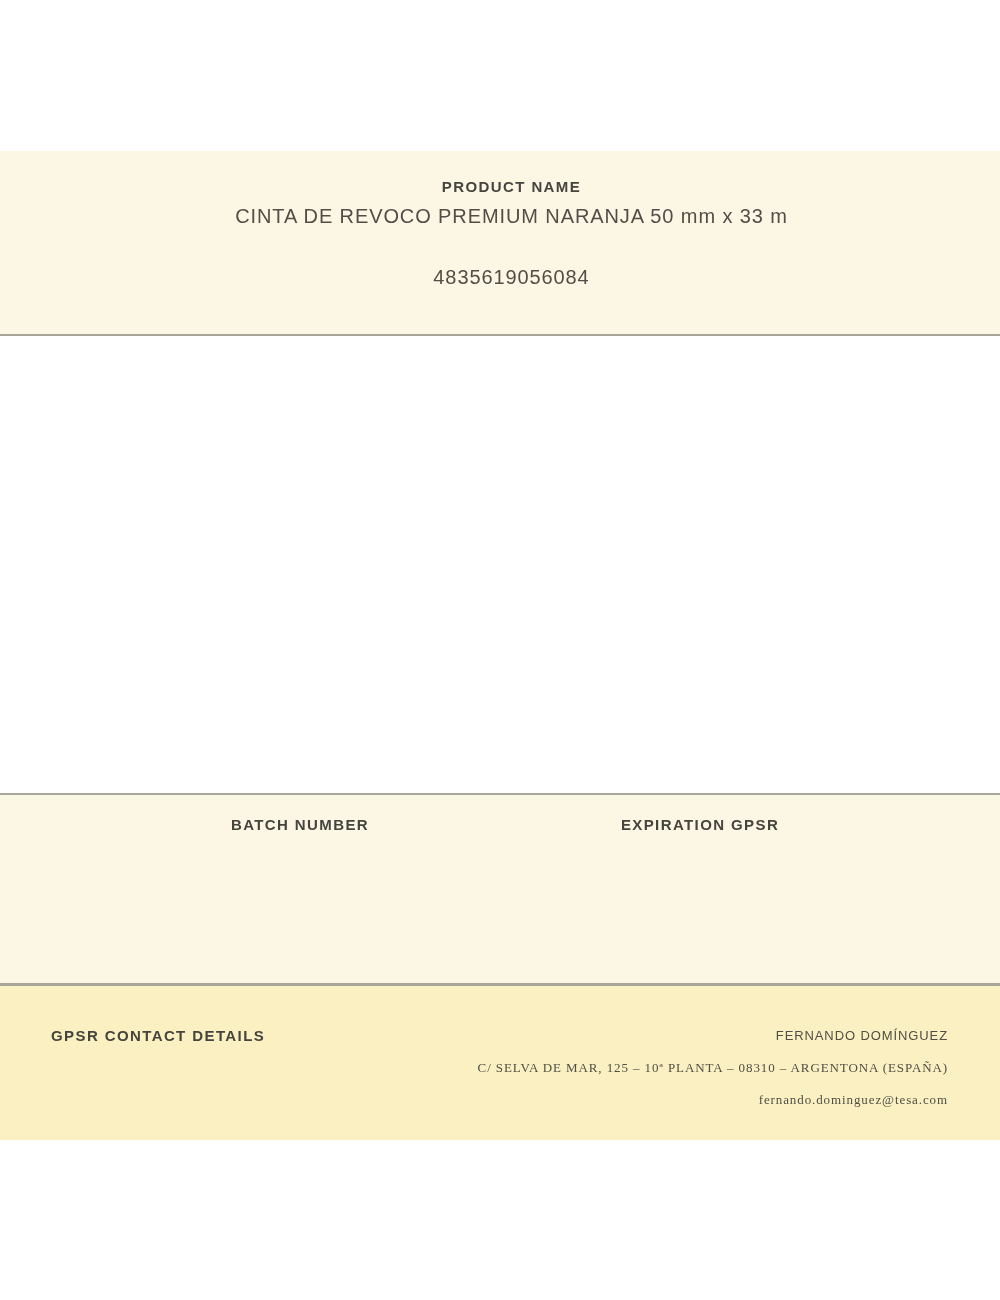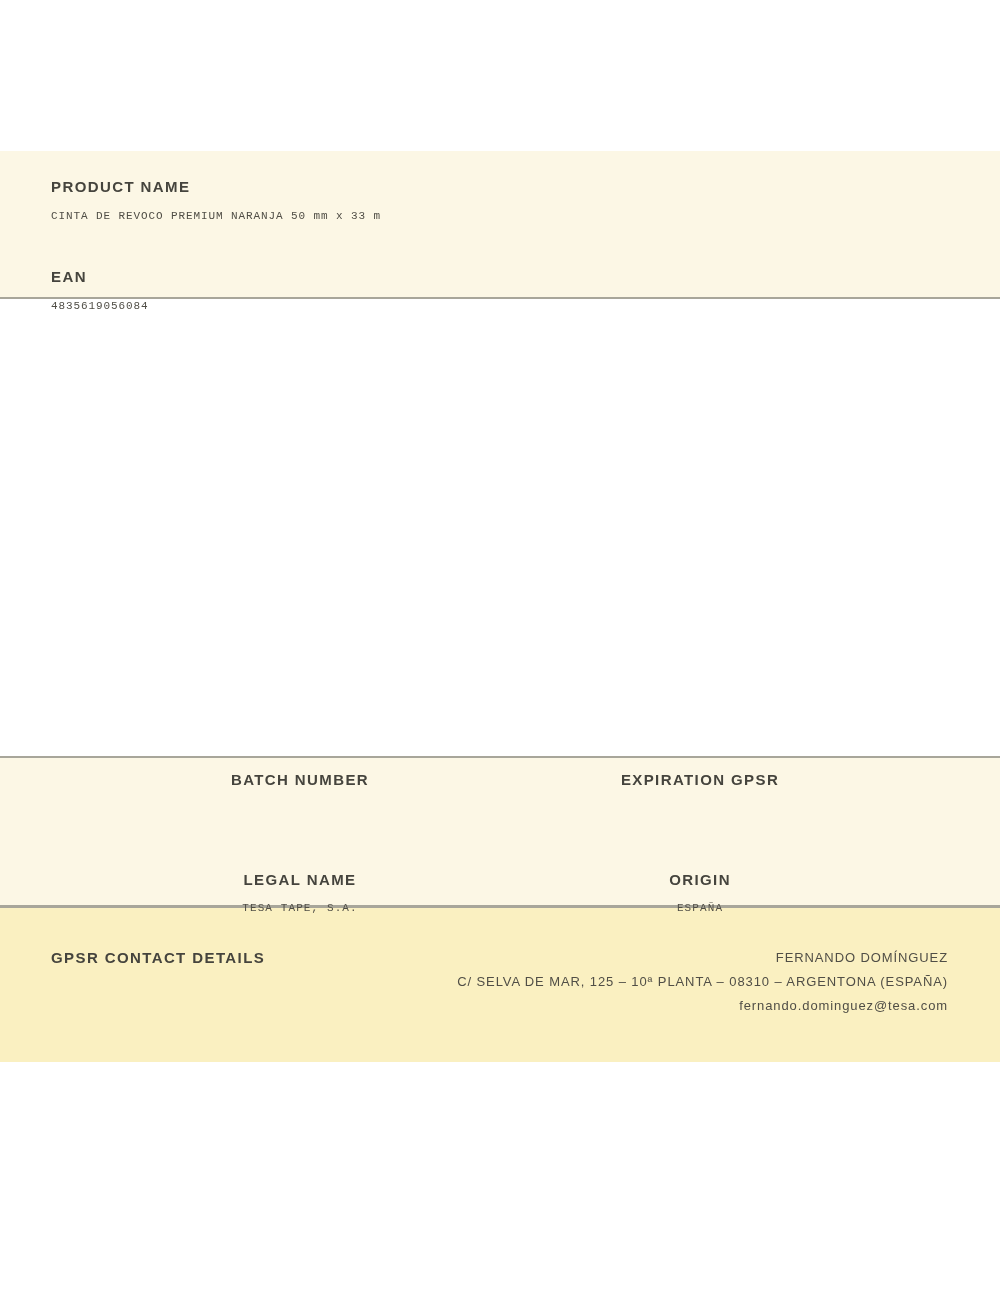--- a/index.html
+++ b/index.html
@@ -19,47 +19,47 @@
     overflow:hidden;
   }
   .spacer-top{height:151px;}
   .spacer-mid{height:457px;}
   .spacer-bottom{height:153px;}
 
   
   .product-section{
     background:var(--section-bg);
     border-bottom:2px solid var(--border-color);
-    padding:26px 51px 0 51px;
-    height:148px;
+    padding:26px 51px 0 74px;
+    height:185px;
+    text-align:center;
   }
   .field-label{
     font-size:15px;
     font-weight:bold;
     letter-spacing:1.4px;
     color:var(--heading-text);
     line-height:20px;
   }
   .field-value{
-    font-size:11px;
+    font-size:20px;
     letter-spacing:0.9px;
     color:var(--body-text);
     line-height:20px;
     margin-top:9px;
-    font-family:Liberation Mono, monospace;
   }
   .field-group + .field-group{margin-top:41px;}
 
   
   .batch-section{
     background:var(--section-bg);
     border-top:2px solid var(--border-color);
     border-bottom:3px solid var(--border-color);
-    height:152px;
-    padding-top:12px;
+    height:193px;
+    padding-top:20px;
   }
   .grid-wrap{
     width:800px;
     margin:0 auto;
   }
   .grid-row{
     display:grid;
     grid-template-columns:1fr 1fr;
     text-align:center;
   }
@@ -75,62 +75,51 @@
     justify-content:space-between;
     align-items:flex-start;
   }
   .gpsr-lines{
     text-align:right;
     font-size:13px;
     letter-spacing:0.9px;
     color:var(--body-text);
   }
   .gpsr-line{line-height:20px;}
-  .gpsr-line + .gpsr-line{margin-top:4px;}
+  .gpsr-line + .gpsr-line{margin-top:12px;font-family:Liberation Serif, serif;}
 </style>
 </head>
 <body>
 
 <div class="spacer-top"></div>
 
 <div class="product-section">
   <div class="field-group">
     <div class="field-label">PRODUCT NAME</div>
     <div class="field-value">CINTA DE REVOCO PREMIUM NARANJA 50 mm x 33 m</div>
   </div>
   <div class="field-group">
-    <div class="field-label">EAN</div>
     <div class="field-value">4835619056084</div>
   </div>
 </div>
 
 <div class="spacer-mid"></div>
 
 <div class="batch-section">
   <div class="grid-wrap">
     <div class="grid-row">
       <div class="grid-cell">
         <div class="field-label">BATCH NUMBER</div>
         <div class="field-value"></div>
       </div>
       <div class="grid-cell">
         <div class="field-label">EXPIRATION GPSR</div>
         <div class="field-value"></div>
       </div>
     </div>
-    <div class="grid-row">
-      <div class="grid-cell">
-        <div class="field-label">LEGAL NAME</div>
-        <div class="field-value">TESA TAPE, S.A.</div>
-      </div>
-      <div class="grid-cell">
-        <div class="field-label">ORIGIN</div>
-        <div class="field-value">ESPAÑA</div>
-      </div>
-    </div>
   </div>
 </div>
 
 <div class="gpsr-section">
   <div class="field-label">GPSR CONTACT DETAILS</div>
   <div class="gpsr-lines">
     <div class="gpsr-line">FERNANDO DOMÍNGUEZ</div>
     <div class="gpsr-line">C/ SELVA DE MAR, 125 – 10ª PLANTA – 08310 – ARGENTONA (ESPAÑA)</div>
     <div class="gpsr-line">fernando.dominguez@tesa.com</div>
   </div>

